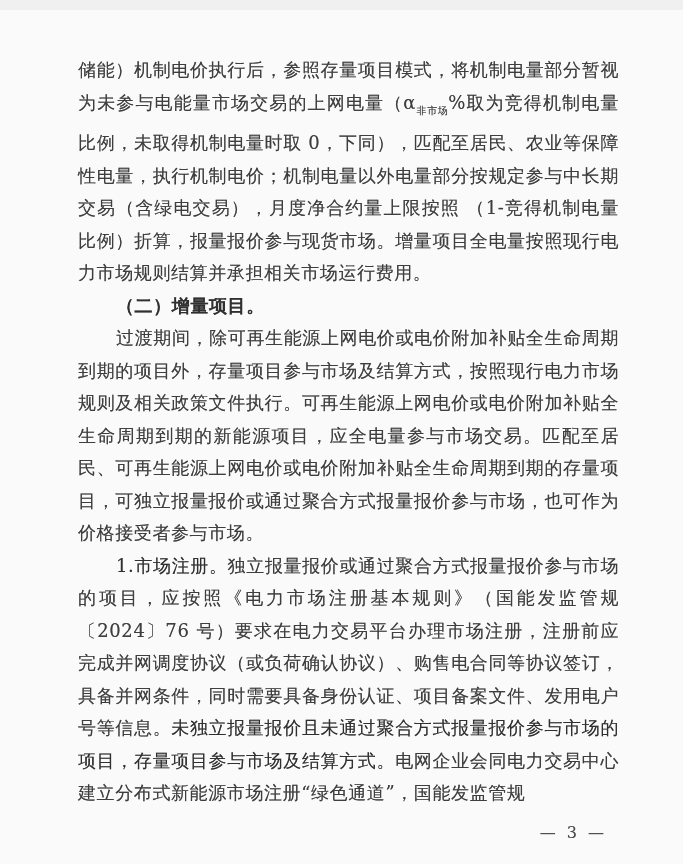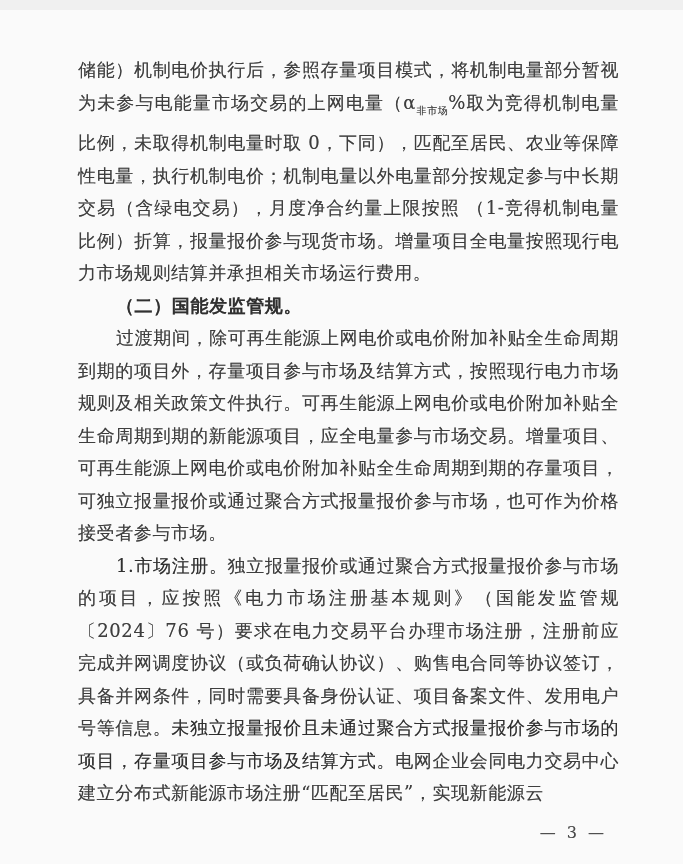--- a/index.html
+++ b/index.html
@@ -55,18 +55,18 @@
     text-shadow: 0 0 0.6px rgba(70,70,70,0.5);
     font-family: "DejaVu Serif", "Liberation Serif", serif;
   }
 </style>
 </head>
 <body>
 
 <div class="page">
   <div class="text-body" id="text-body">
       <p><span class="seg-normal">储能）机制电价执行后，参照存量项目模式，将机制电量部分暂视为未参与电能量市场交易的上网电量（α</span><sub class="seg-subscript">非市场</sub><span class="seg-normal">%取为竞得机制电量比例，未取得机制电量时取 0，下同），匹配至居民、农业等保障性电量，执行机制电价；机制电量以外电量部分按规定参与中长期交易（含绿电交易），月度净合约量上限按照 （1-竞得机制电量比例）折算，报量报价参与现货市场。增量项目全电量按照现行电力市场规则结算并承担相关市场运行费用。</span></p>
-      <p class="indent"><span class="seg-heading">（二）国能发监管规。</span></p>
-      <p class="indent"><span class="seg-normal">过渡期间，除可再生能源上网电价或电价附加补贴全生命周期到期的项目外，存量项目参与市场及结算方式，按照现行电力市场规则及相关政策文件执行。可再生能源上网电价或电价附加补贴全生命周期到期的新能源项目，应全电量参与市场交易。增量项目、可再生能源上网电价或电价附加补贴全生命周期到期的存量项目，可独立报量报价或通过聚合方式报量报价参与市场，也可作为价格接受者参与市场。</span></p>
-      <p class="indent"><span class="seg-bold">1.市场注册。</span><span class="seg-normal">独立报量报价或通过聚合方式报量报价参与市场的项目，应按照《电力市场注册基本规则》（国能发监管规〔2024〕76 号）要求在电力交易平台办理市场注册，注册前应完成并网调度协议（或负荷确认协议）、购售电合同等协议签订，具备并网条件，同时需要具备身份认证、项目备案文件、发用电户号等信息。</span><span class="seg-bold">未独立报量报价且未通过聚合方式报量报价参与市场的项目，存量项目参与市场及结算方式。</span><span class="seg-normal">电网企业会同电力交易中心建立分布式新能源市场注册“匹配至居民”，实现新能源云</span></p>
+      <p class="indent"><span class="seg-heading">（二）增量项目。</span></p>
+      <p class="indent"><span class="seg-normal">过渡期间，除可再生能源上网电价或电价附加补贴全生命周期到期的项目外，存量项目参与市场及结算方式，按照现行电力市场规则及相关政策文件执行。可再生能源上网电价或电价附加补贴全生命周期到期的新能源项目，应全电量参与市场交易。匹配至居民、可再生能源上网电价或电价附加补贴全生命周期到期的存量项目，可独立报量报价或通过聚合方式报量报价参与市场，也可作为价格接受者参与市场。</span></p>
+      <p class="indent"><span class="seg-bold">1.市场注册。</span><span class="seg-normal">独立报量报价或通过聚合方式报量报价参与市场的项目，应按照《电力市场注册基本规则》（国能发监管规〔2024〕76 号）要求在电力交易平台办理市场注册，注册前应完成并网调度协议（或负荷确认协议）、购售电合同等协议签订，具备并网条件，同时需要具备身份认证、项目备案文件、发用电户号等信息。</span><span class="seg-bold">未独立报量报价且未通过聚合方式报量报价参与市场的项目，存量项目参与市场及结算方式。</span><span class="seg-normal">电网企业会同电力交易中心建立分布式新能源市场注册“绿色通道”，国能发监管规</span></p>
     </div>
   <div class="page-number">— 3 —</div>
 </div>
 
 </body></html>

